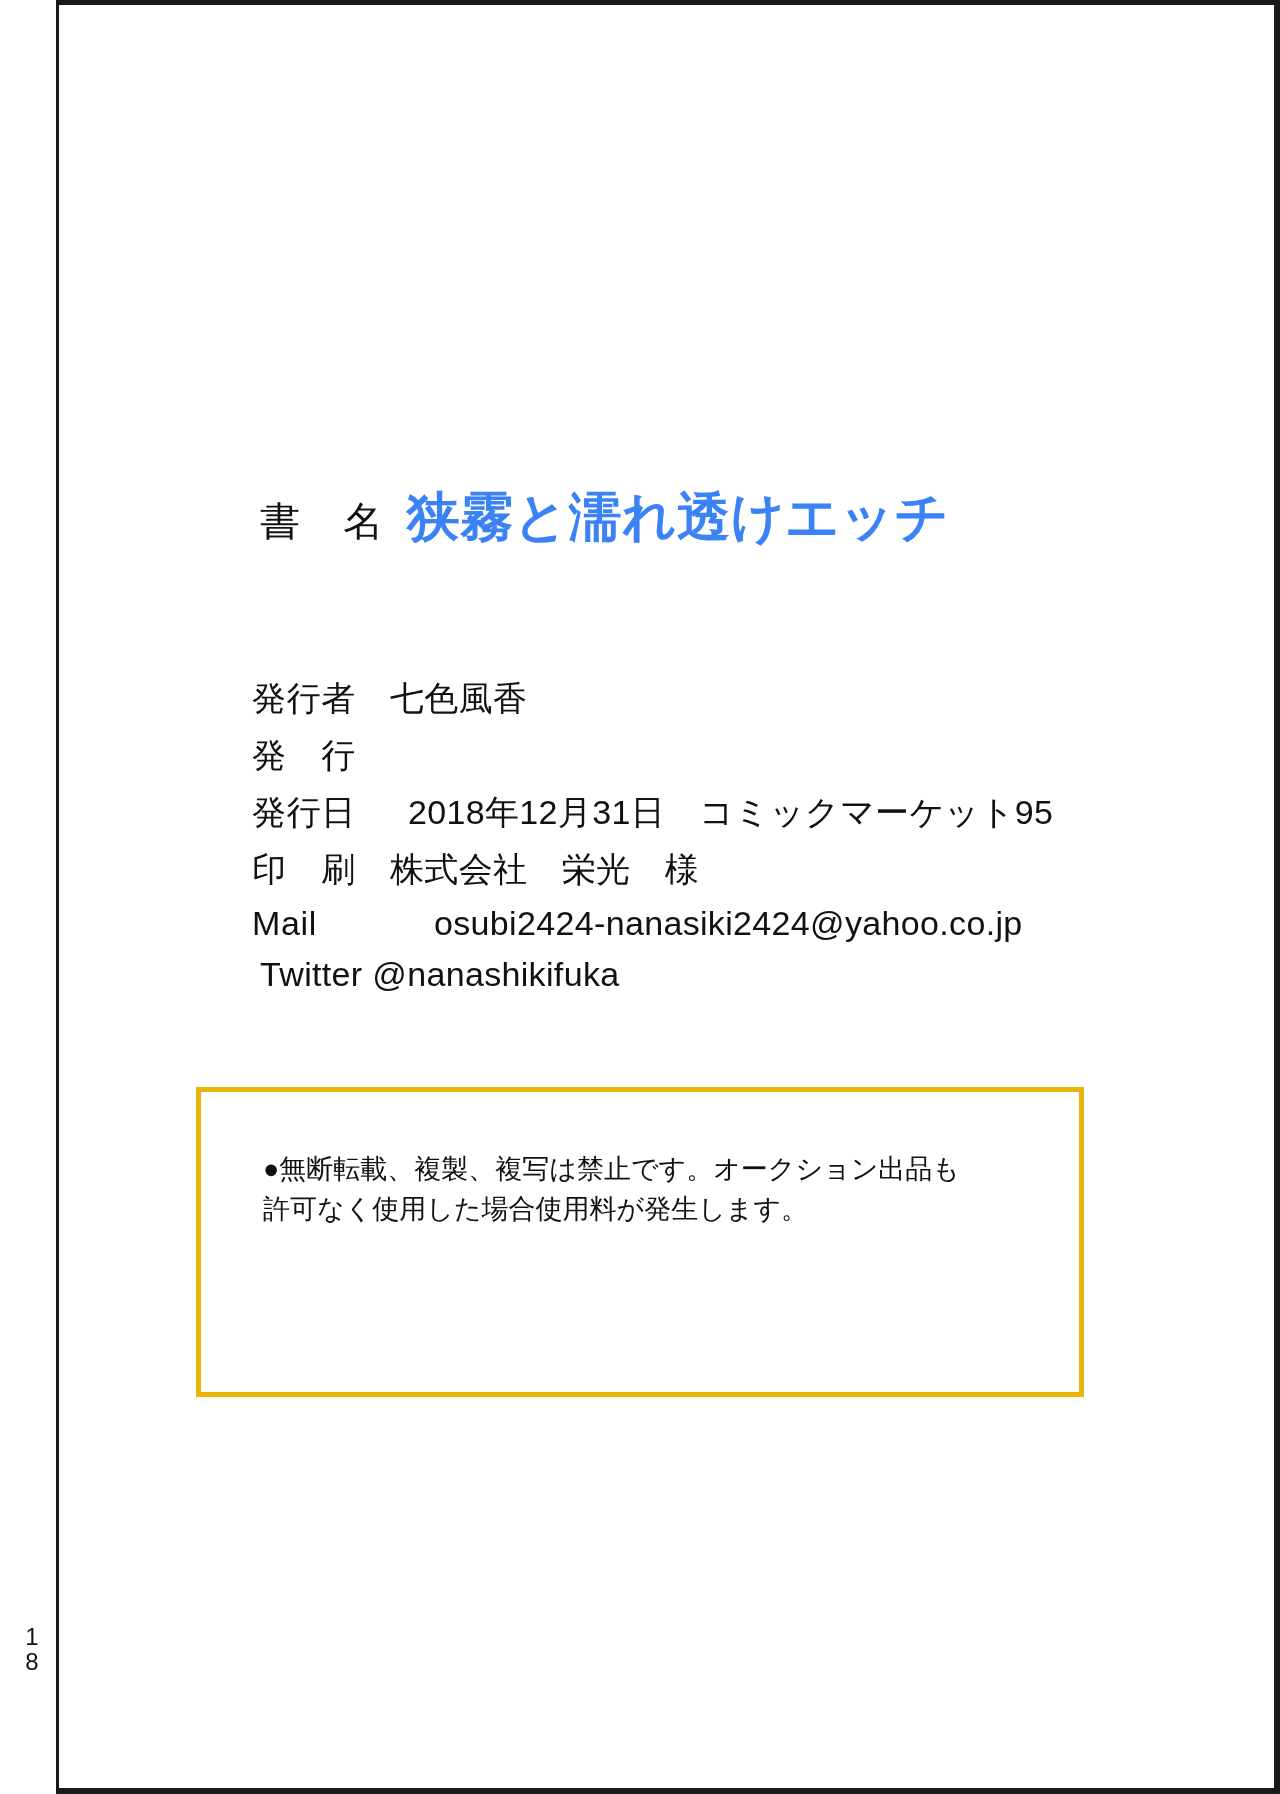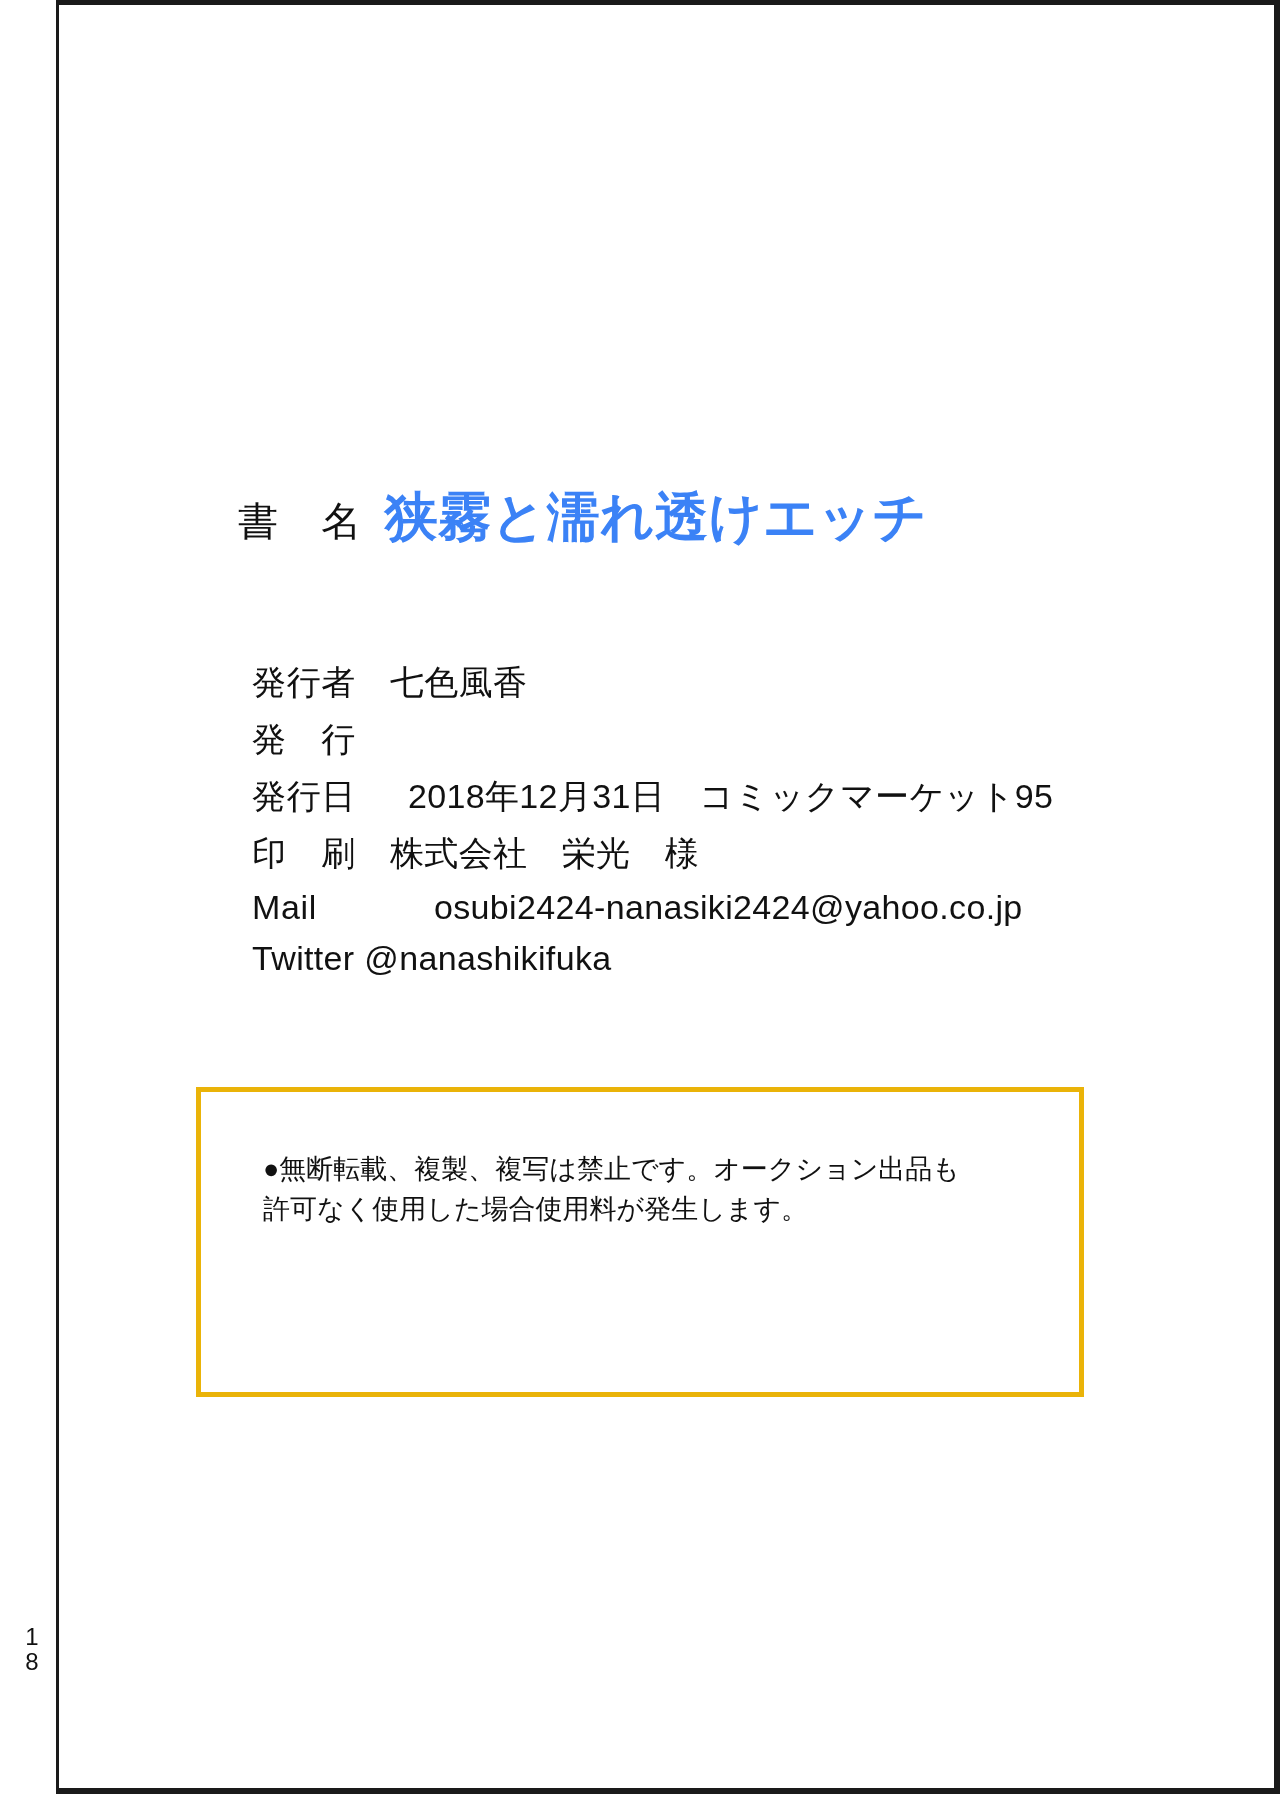--- a/index.html
+++ b/index.html
@@ -62,21 +62,21 @@
     position: absolute;
     left: 0;
     top: 0;
     width: 1280px;
     height: 1794px;
   }
 
   
   .title-row {
     position: absolute;
-    left: 238px;
+    left: 260px;
     top: 482px;
     display: flex;
     align-items: baseline;
     white-space: nowrap;
     text-align: right;
   }
   .title-label {
     font-size: 40px;
     letter-spacing: 0.04em;
     font-weight: 400;
@@ -87,38 +87,39 @@
     font-weight: 700;
     margin-left: 22px;
     letter-spacing: 0.01em;
     color: #3b82f6;
   }
 
   
   .colophon {
     position: absolute;
     left: 252px;
-    top: 660px;
+    top: 676px;
     width: 760px;
   }
   .colophon-row {
     display: flex;
     align-items: baseline;
     white-space: nowrap;
     margin-bottom: 11px;
     font-size: 34px;
     color: #111;
   }
   .c-label {
     display: inline-block;
     min-width: 132px;
     letter-spacing: 0.02em;
   }
   .c-value {
     letter-spacing: 0.01em;
+    margin-left: 8px;
   }
   .c-value.indent-sm {
     margin-left: 6px;
   }
   .c-value.indent-md {
     margin-left: 24px;
   }
   .c-value.indent-lg {
     margin-left: 50px;
   }

